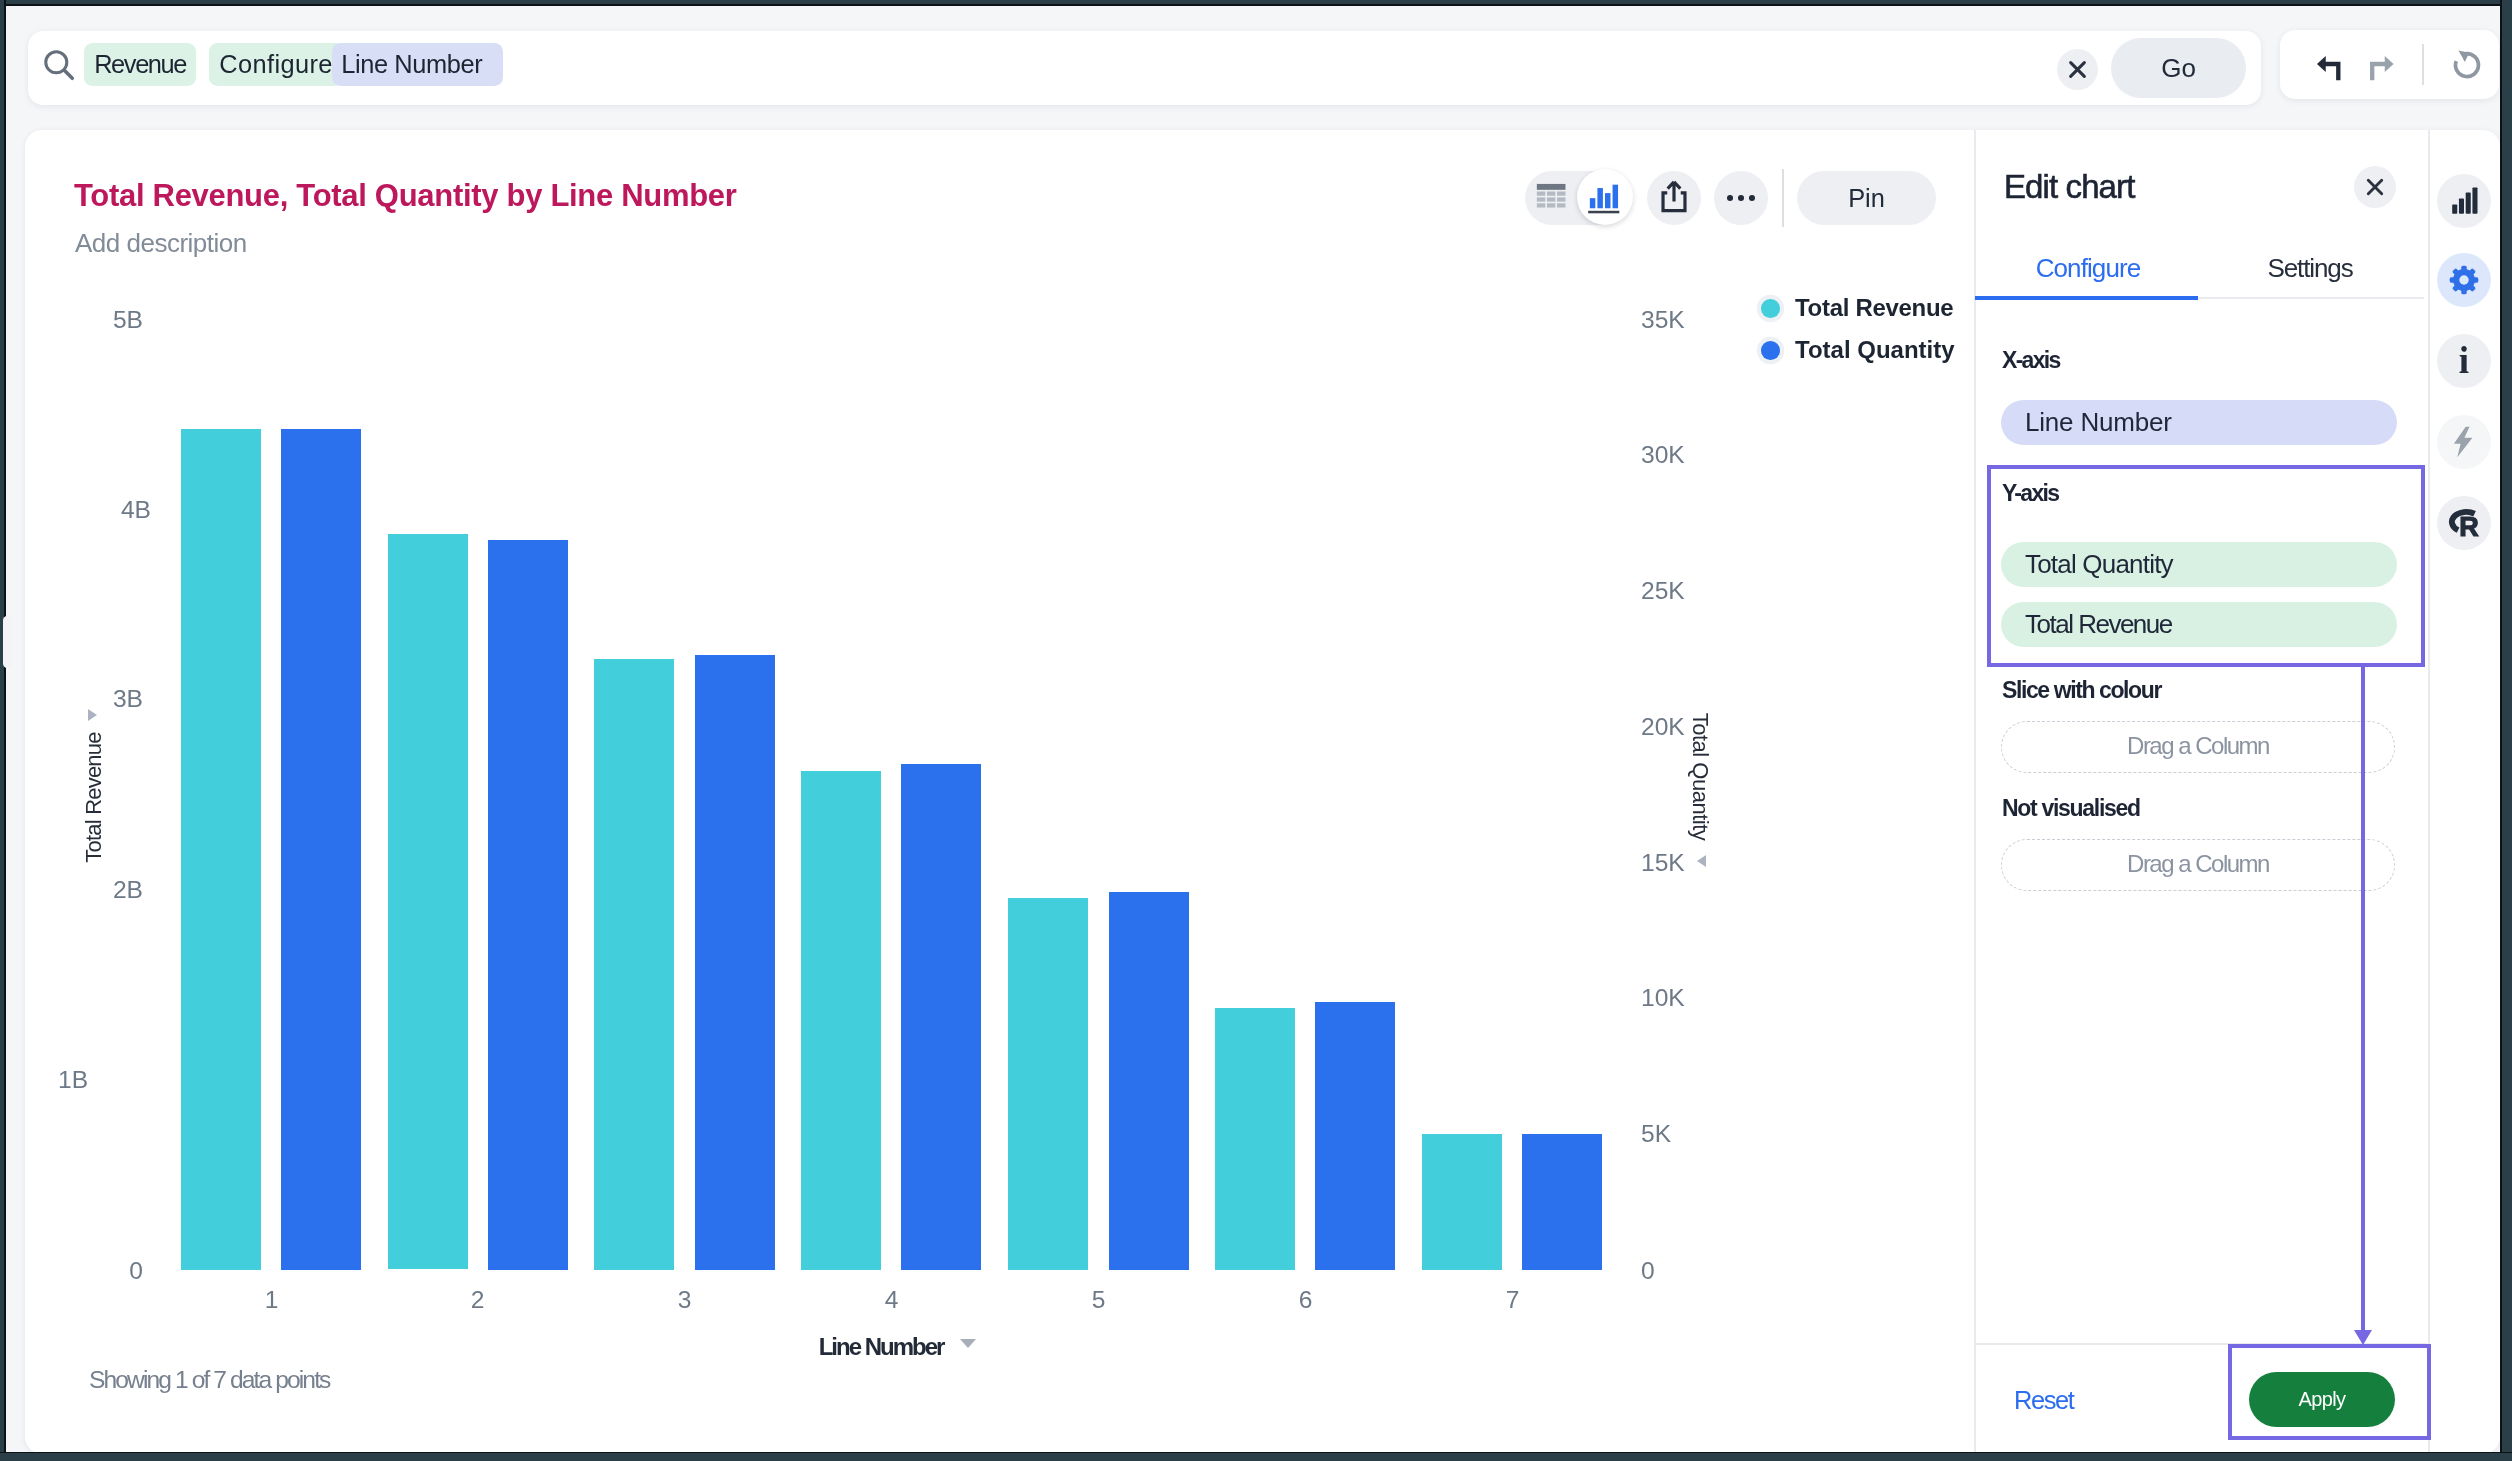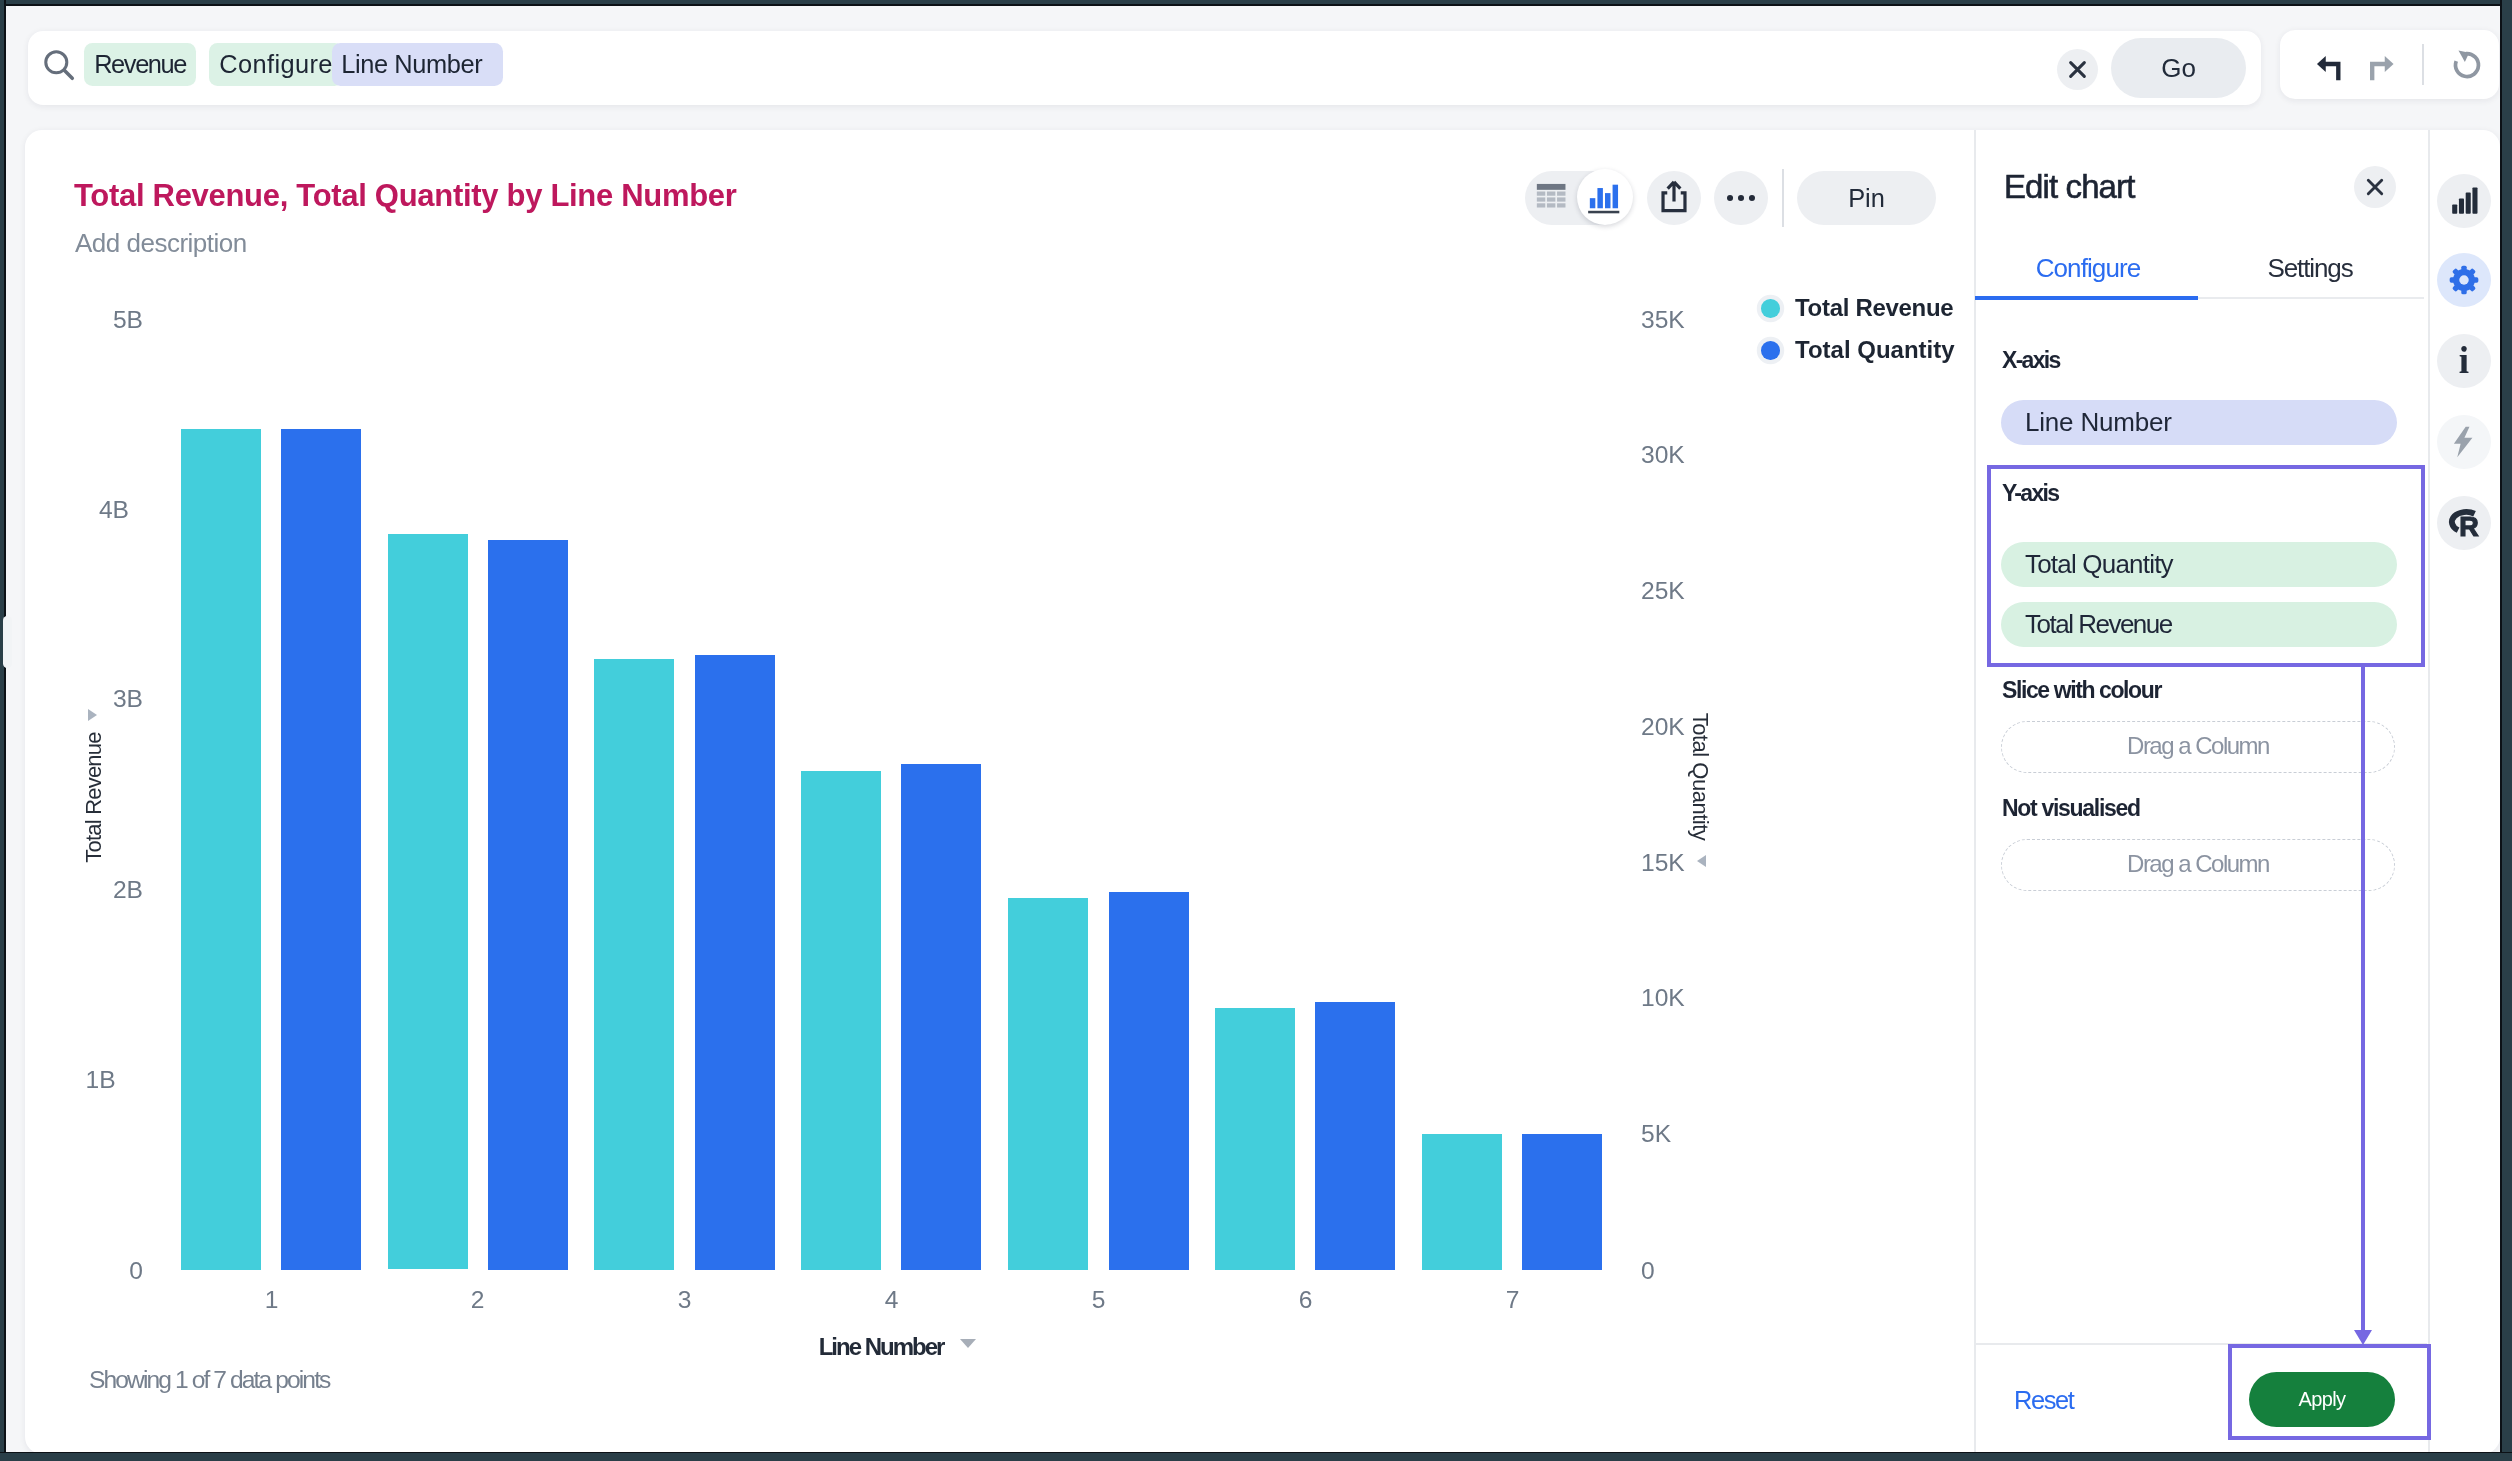--- a/index.html
+++ b/index.html
@@ -97,24 +97,24 @@
 <div class="abs" style="left:901px; top:764px; width:80px; height:506px; background:#2b70ed;"></div>
 <div class="abs" style="left:1008px; top:898px; width:80px; height:372px; background:#43cedb;"></div>
 <div class="abs" style="left:1109px; top:892px; width:80px; height:378px; background:#2b70ed;"></div>
 <div class="abs" style="left:1215px; top:1008px; width:80px; height:262px; background:#43cedb;"></div>
 <div class="abs" style="left:1315px; top:1002px; width:80px; height:268px; background:#2b70ed;"></div>
 <div class="abs" style="left:1422px; top:1134px; width:80px; height:136px; background:#43cedb;"></div>
 <div class="abs" style="left:1522px; top:1134px; width:80px; height:136px; background:#2b70ed;"></div>
 </div>
 
 <div class="txt" style="left:58px; top:306px; width:85px; text-align:right; font-size:24.6px; color:#6e7987;">5B</div>
-<div class="txt" style="left:44px; top:496px; width:85px; text-align:right; font-size:24.6px; color:#6e7987;">4B</div>
+<div class="txt" style="left:66px; top:496px; width:85px; text-align:right; font-size:24.6px; color:#6e7987;">4B</div>
 <div class="txt" style="left:58px; top:685px; width:85px; text-align:right; font-size:24.6px; color:#6e7987;">3B</div>
 <div class="txt" style="left:58px; top:876px; width:85px; text-align:right; font-size:24.6px; color:#6e7987;">2B</div>
-<div class="txt" style="left:58px; top:1066px; width:85px; text-align:center; font-size:24.6px; color:#6e7987;">1B</div>
+<div class="txt" style="left:58px; top:1066px; width:85px; text-align:left; font-size:24.6px; color:#6e7987;">1B</div>
 <div class="txt" style="left:58px; top:1257px; width:85px; text-align:right; font-size:24.6px; color:#6e7987;">0</div>
 
 <div class="txt" style="left:1641px; top:306px; font-size:24.6px; color:#6e7987;">35K</div>
 <div class="txt" style="left:1641px; top:441px; font-size:24.6px; color:#6e7987;">30K</div>
 <div class="txt" style="left:1641px; top:577px; font-size:24.6px; color:#6e7987;">25K</div>
 <div class="txt" style="left:1641px; top:713px; font-size:24.6px; color:#6e7987;">20K</div>
 <div class="txt" style="left:1641px; top:849px; font-size:24.6px; color:#6e7987;">15K</div>
 <div class="txt" style="left:1641px; top:984px; font-size:24.6px; color:#6e7987;">10K</div>
 <div class="txt" style="left:1641px; top:1120px; font-size:24.6px; color:#6e7987;">5K</div>
 <div class="txt" style="left:1641px; top:1257px; font-size:24.6px; color:#6e7987;">0</div>

